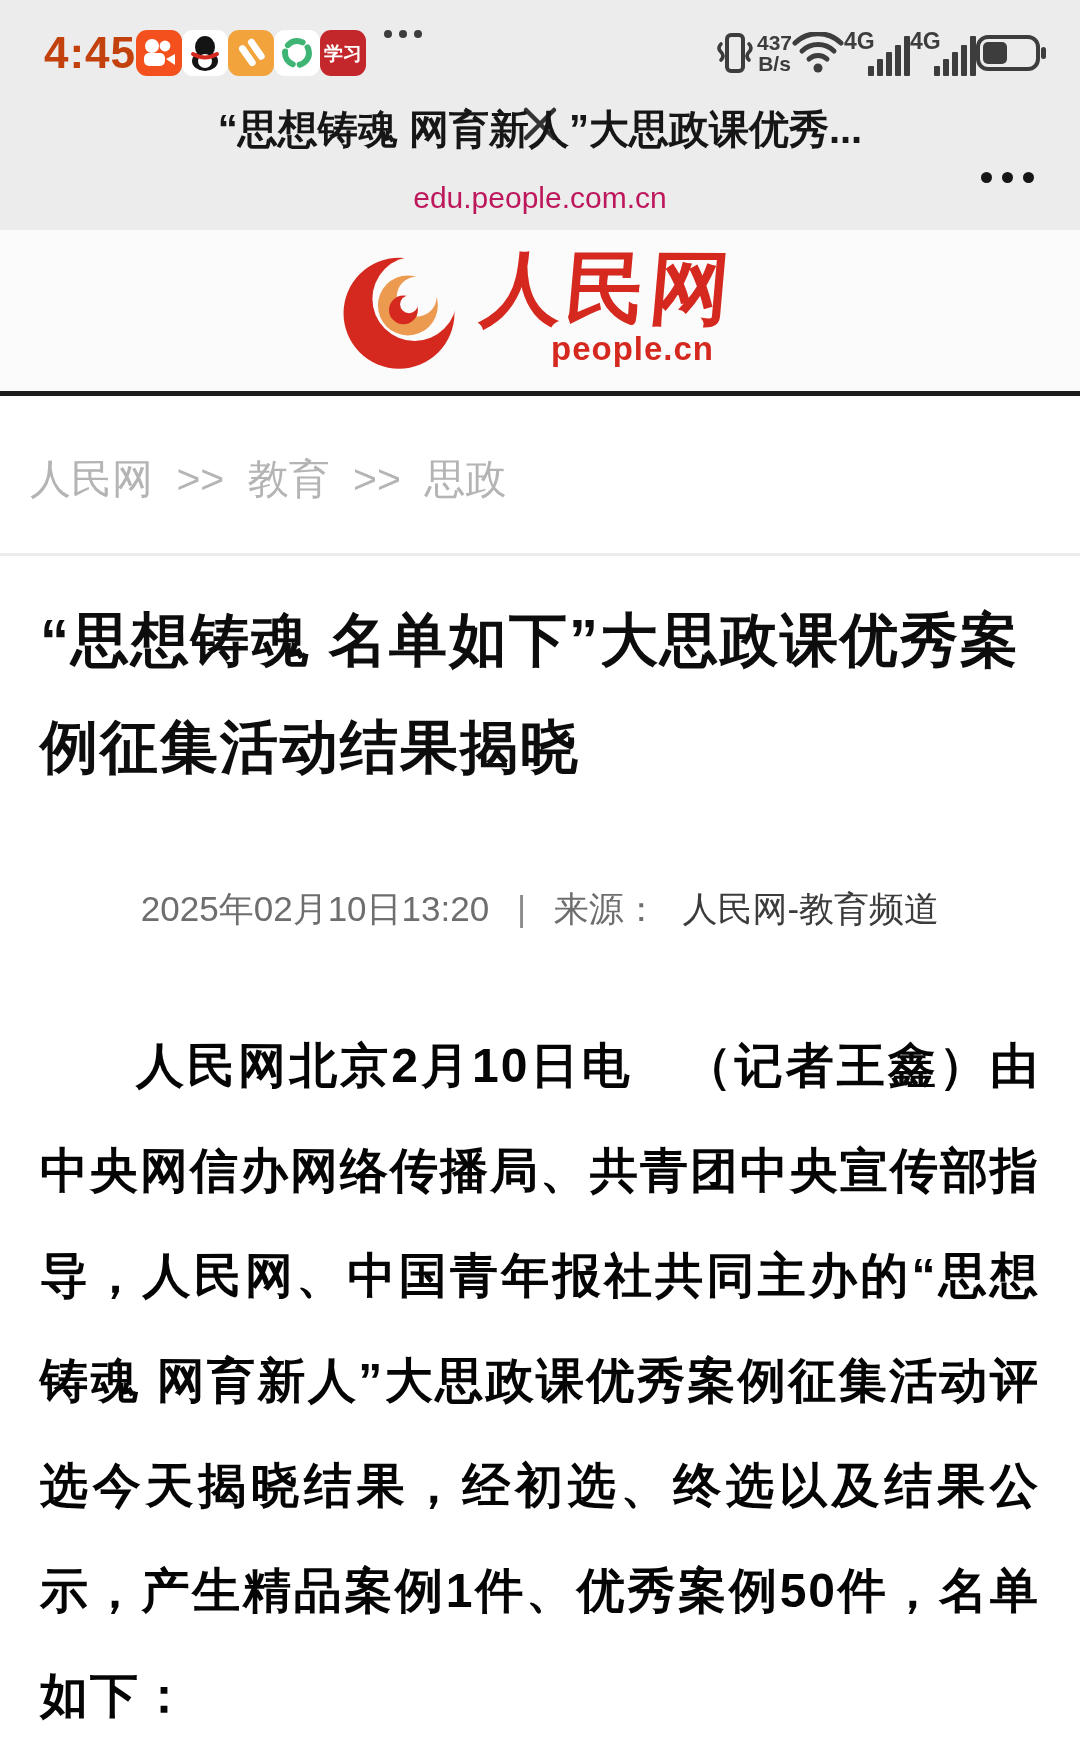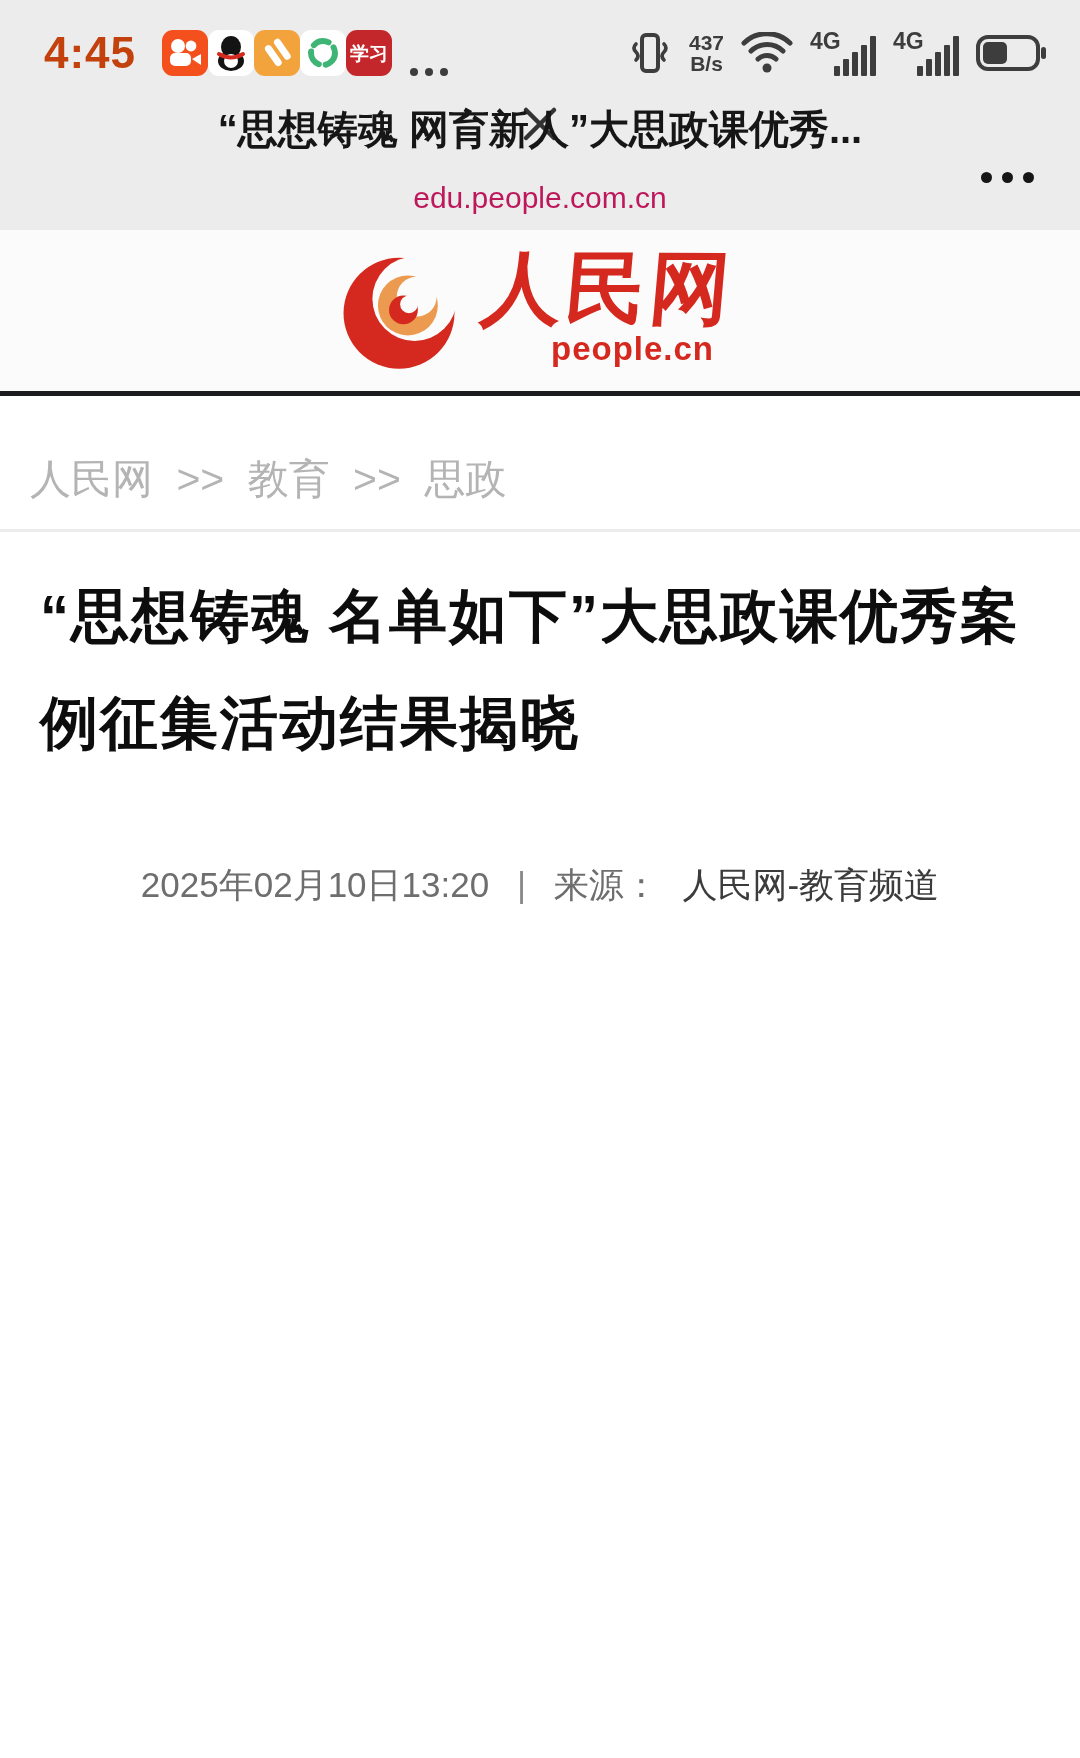--- a/index.html
+++ b/index.html
@@ -4,31 +4,31 @@
 <style>
   * { margin:0; padding:0; box-sizing:border-box; }
   html,body { width:1080px; height:1758px; overflow:hidden; background:#fff;
               font-family:"Liberation Sans", sans-serif; }
   .screen { width:1080px; height:1758px; position:relative; background:#fff; }
 
   
   .chrome { background:#ececec; }
   .status-bar { height:96px; display:flex; align-items:center; padding:10px 34px 0 44px; }
   .sb-time { font-size:44px; font-weight:700; color:#c2410c; letter-spacing:1px; }
-  .sb-apps { display:flex; align-items:flex-end; gap:0; margin-left:26px; }
+  .sb-apps { display:flex; align-items:flex-start; gap:0; }
   .app-ico { width:46px; height:46px; border-radius:11px; display:flex; align-items:center; justify-content:center; overflow:hidden; }
   .ico-ks { background:#f4501e; }
   .ico-qq { background:#ffffff; }
   .ico-st { background:#f2a33c; }
   .ico-gr { background:#ffffff; }
   .ico-xx { background:#c3272b; color:#fff; font-size:19px; font-weight:700;
             font-family:"DejaVu Serif", serif; line-height:1; text-align:center; }
   .sb-more { display:flex; gap:7px; margin-left:18px; }
   .sb-more i { width:8px; height:8px; border-radius:50%; background:#3d3d3d; }
-  .sb-right { margin-left:auto; display:flex; align-items:center; gap:17px; }
+  .sb-right { margin-left:auto; display:flex; align-items:center; }
   .sb-speed { display:flex; flex-direction:column; align-items:center; line-height:1.0;
               font-size:21px; font-weight:700; color:#3d3d3d; }
   .sim { position:relative; width:66px; height:50px; }
   .sim .g { position:absolute; top:0; left:0; font-size:23px; font-weight:700; color:#3d3d3d; }
   .sim .bars { position:absolute; right:0; bottom:2px; display:flex; align-items:flex-end; gap:3px; }
   .sim .bars i { width:6px; background:#3d3d3d; border-radius:1px; display:block; }
 
   .browser-header { height:134px; display:flex; align-items:center; padding:0 36px 14px 36px; position:relative;flex-direction:column; }
   .bh-center { position:absolute; left:120px; right:120px; top:6px; text-align:center; }
   .bh-title { font-size:40px; font-weight:700; color:#161616; white-space:nowrap; overflow:hidden; }
@@ -39,21 +39,21 @@
 
   
   .logo-band { background:#fbfbfb; height:161px; display:flex; align-items:center; justify-content:center; gap:22px; }
   .logo-txt { display:flex; flex-direction:column; align-items:flex-end; }
   .logo-cn { font-family:"DejaVu Serif", serif; font-weight:700; font-size:80px; line-height:1;
              color:#d5281e; transform:skewX(-5deg); letter-spacing:4px; padding-right:8px; }
   .logo-en { font-size:33px; font-weight:700; color:#d5281e; letter-spacing:1px; margin:2px 28px 6px 0; }
   .black-divider { height:5px; background:#1d1d1f; }
 
   
-  .breadcrumb { background:#fff; padding:56px 14px 0 30px; height:136px;
+  .breadcrumb { background:#fff; padding:56px 14px 0 30px; height:160px;
                 border-bottom:3px solid #ececec; font-size:41px; color:#b4b4b4; }
   .breadcrumb a { color:#b4b4b4; text-decoration:none; cursor:pointer; }
   .bc-sep { margin:0 12px; color:#b4b4b4; }
 
   
   .article { background:#fff; padding:0 40px; }
   .art-title { margin-top:30px; font-size:58px; font-weight:700; color:#0d0d0d;
                line-height:107px; letter-spacing:2px; }
   .art-meta { margin-top:86px; text-align:center; font-size:35px; color:#6e6e6e; white-space:nowrap; }
   .meta-pipe { margin:0 18px; color:#8a8a8a; }
@@ -209,15 +209,16 @@
   </div>
 
   <div class="article">
     <h1 class="art-title">“思想铸魂 名单如下”大思政课优秀案例征集活动结果揭晓</h1>
     <div class="art-meta">
       <span>2025年02月10日13:20</span>
       <span class="meta-pipe">|</span>
       <span>来源：</span>
       <span class="meta-src">人民网-教育频道</span>
     </div>
+    <p class="art-body">人民网北京2月10日电　（记者王鑫）由中央网信办网络传播局、共青团中央宣传部指导，人民网、中国青年报社共同主办的“思想铸魂 网育新人”大思政课优秀案例征集活动评选今天揭晓结果，经初选、终选以及结果公示，产生精品案例1件、优秀案例50件，名单如下：</p>
   </div>
 
 </div>
 
 </body></html>

